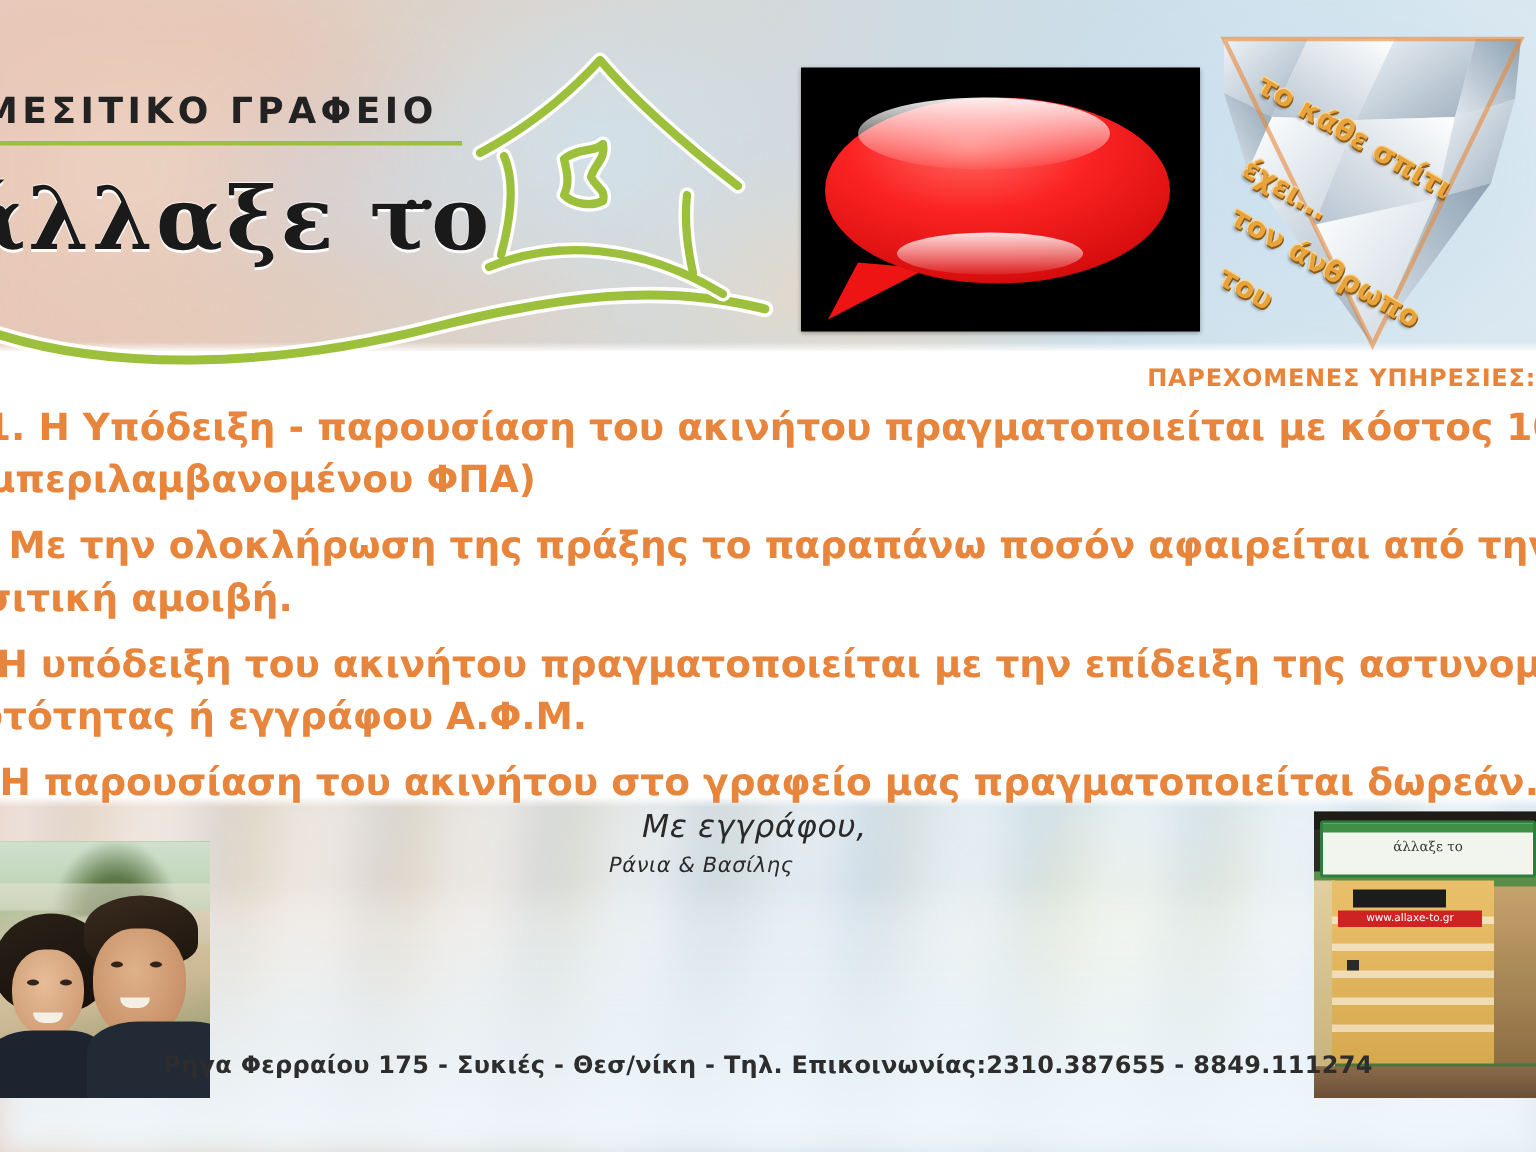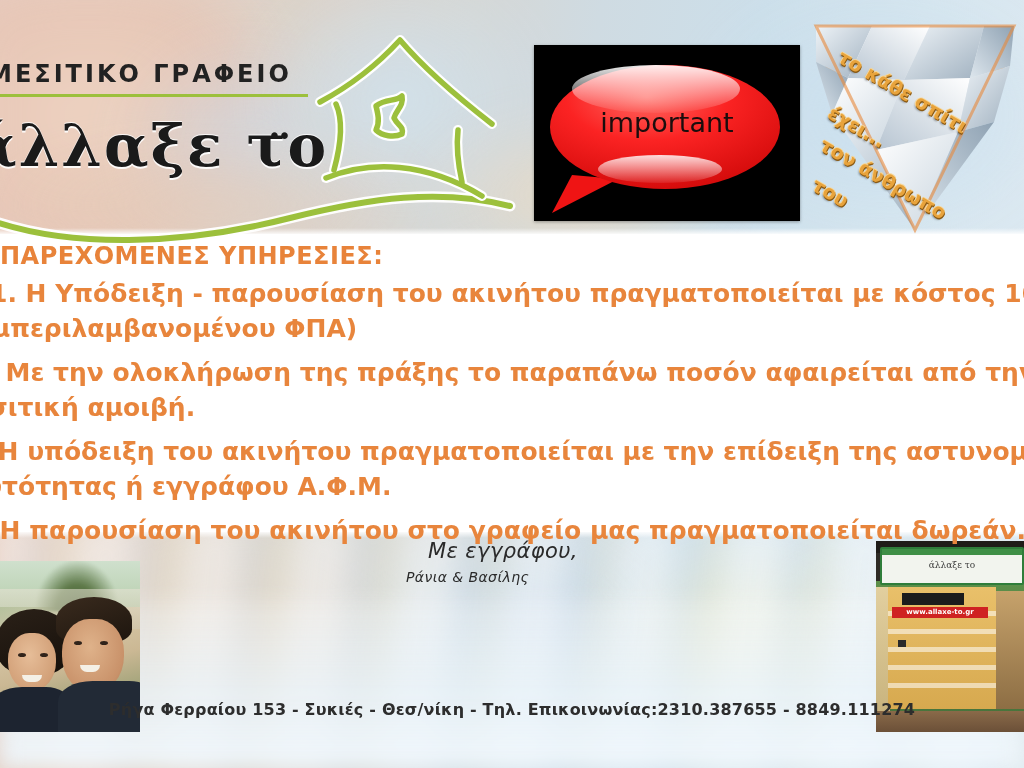--- a/index.html
+++ b/index.html
@@ -68,23 +68,23 @@
   .dia-line{position:absolute;white-space:nowrap;font-size:19px;
     color:#e8a33c;
     text-shadow:1px 1px 0 #8a5a14, -1px 0 0 #f6d79a, 0 -1px 0 #f6d79a, 1px 0 0 #a0691a, 0 2px 2px rgba(0,0,0,.35);}
   .dl1{left:28px;top:22px;transform:rotate(30deg);transform-origin:left center;}
   .dl2{left:18px;top:78px;transform:rotate(30deg);transform-origin:left center;}
   .dl3{left:10px;top:110px;transform:rotate(30deg);transform-origin:left center;}
   .dl4{left:2px;top:150px;transform:rotate(30deg);transform-origin:left center;}
 
   
   .services{position:absolute;left:0;top:234px;width:1024px;z-index:6;}
-  .svc-title{text-align:left;margin-top:8px;
-    font-family:"DejaVu Sans","Liberation Sans",sans-serif;
-    font-size:24px;font-weight:700;color:#e8833a;letter-spacing:.5px;}
+  .svc-title{text-align:right;margin-top:8px;
+    font-family:"DejaVu Sans","Liberation Sans",sans-serif;
+    font-size:16px;font-weight:700;color:#e8833a;letter-spacing:.5px;}
   .svc-lines{margin-top:6px;}
   .svc-line{
     font-family:"DejaVu Sans","Liberation Sans",sans-serif;
     font-size:25px;font-weight:700;color:#e8853c;
     line-height:35px;white-space:nowrap;}
   .svc-line.off1{margin-left:-10px;}
   .svc-line.off2{margin-left:-56px;}
   .svc-line.off3{margin-left:-30px;}
   .svc-line.off4{margin-left:-44px;}
   .svc-line.off5{margin-left:-38px;}
@@ -125,21 +125,21 @@
   .ps-top{position:absolute;left:0;top:0;width:148px;height:12px;background:#1f1c18;}
   .ps-sign{position:absolute;left:4px;top:6px;width:140px;height:34px;background:#f2f4ee;border:2px solid #2f7d3a;border-radius:2px;}
   .ps-sign-band{position:absolute;left:0;top:0;width:100%;height:6px;background:#3f8f46;}
   .ps-sign-txt{position:absolute;left:0;top:11px;width:100%;text-align:center;
     font-family:"DejaVu Serif","Liberation Serif",serif;font-size:9px;color:#3a3a3a;}
   .ps-wall{position:absolute;left:0;top:40px;width:148px;height:151px;background:linear-gradient(180deg,#5c8f4a,#46703a);}
   .ps-window{position:absolute;left:12px;top:46px;width:108px;height:122px;background:linear-gradient(180deg,#e9c06a,#d7a94f);}
   .ps-shelf{position:absolute;left:0;width:100%;height:5px;background:rgba(255,255,255,.55);}
   .ps-banner{position:absolute;left:16px;top:66px;width:96px;height:11px;background:#cf2222;}
   .ps-banner-txt{position:absolute;left:0;top:1px;width:100%;text-align:center;font-size:7px;color:#fff;
-    font-family:"DejaVu Sans","Liberation Sans",sans-serif;font-weight:700;}
+    font-family:"DejaVu Sans","Liberation Sans",sans-serif;font-weight:400;}
   .ps-dark{position:absolute;left:26px;top:52px;width:62px;height:12px;background:#1c1c1c;}
   .ps-left{position:absolute;left:0px;top:46px;width:14px;height:124px;background:linear-gradient(180deg,#e2cf9f,#c9b47e);}
   .ps-right{position:absolute;left:120px;top:50px;width:28px;height:118px;background:linear-gradient(180deg,#c6a26b,#8d6e44);}
   .ps-floor{position:absolute;left:0;top:170px;width:148px;height:21px;background:linear-gradient(180deg,#8a6a49,#6b5038);}
   .ps-tile{position:absolute;left:10px;top:53px;width:8px;height:7px;background:#2a2a2a;}
 
   
   .footer{position:absolute;left:0;top:700px;width:1024px;z-index:7;text-align:center;}
   .footer-txt{display:inline-block;
     font-family:"DejaVu Sans","Liberation Sans",sans-serif;
@@ -215,21 +215,20 @@
         <linearGradient id="gloss2" x1="0" y1="0" x2="0" y2="1">
           <stop offset="0%" stop-color="#ffffff" stop-opacity="0.85"></stop>
           <stop offset="100%" stop-color="#ffffff" stop-opacity="0.08"></stop>
         </linearGradient>
       </defs>
       <path d="M38 130 L18 168 L84 134 Z" fill="#ef1414"></path>
       <ellipse cx="131" cy="82" rx="115" ry="62" fill="url(#bub)"></ellipse>
       <ellipse cx="122" cy="44" rx="84" ry="24" fill="url(#gloss)"></ellipse>
       <ellipse cx="126" cy="124" rx="62" ry="14" fill="url(#gloss2)"></ellipse>
     </svg>
-    <div class="imp-label">important</div>
   </div>
 
   <div class="diamond-wrap">
     <svg width="206" height="212" viewBox="0 0 206 212">
       <defs>
         <linearGradient id="f1" x1="0" y1="0" x2="1" y2="1">
           <stop offset="0%" stop-color="#ffffff"></stop>
             <stop offset="100%" stop-color="#c8d4de"></stop>
         </linearGradient>
         <linearGradient id="f2" x1="0" y1="0" x2="1" y2="1">
@@ -331,16 +330,16 @@
       <div class="ps-tile"></div>
     </div>
     <div class="ps-dark"></div>
     <div class="ps-banner">
       <div class="ps-banner-txt">www.allaxe-to.gr</div>
     </div>
     <div class="ps-floor"></div>
   </div>
 
   <div class="footer">
-    <span class="footer-txt">Ρήγα Φερραίου 153 - Συκιές - Θεσ/νίκη - Τηλ. Επικοινωνίας: </span><span class="footer-txt phones">2310.387655 - 8849.111274</span>
+    <span class="footer-txt">Ρήγα Φερραίου 175 - Συκιές - Θεσ/νίκη - Τηλ. Επικοινωνίας: </span><span class="footer-txt phones">2310.387655 - 8849.111274</span>
   </div>
 
 </div>
 
 </body></html>

